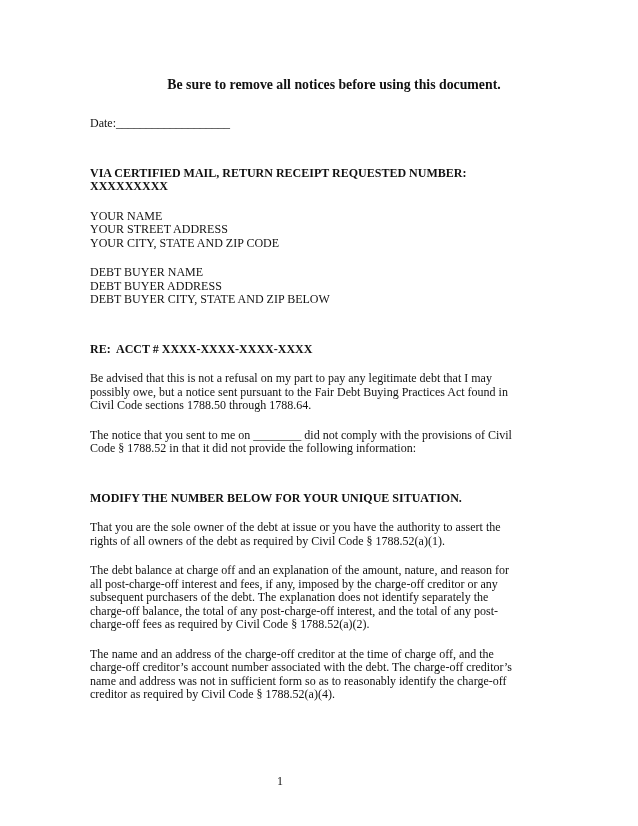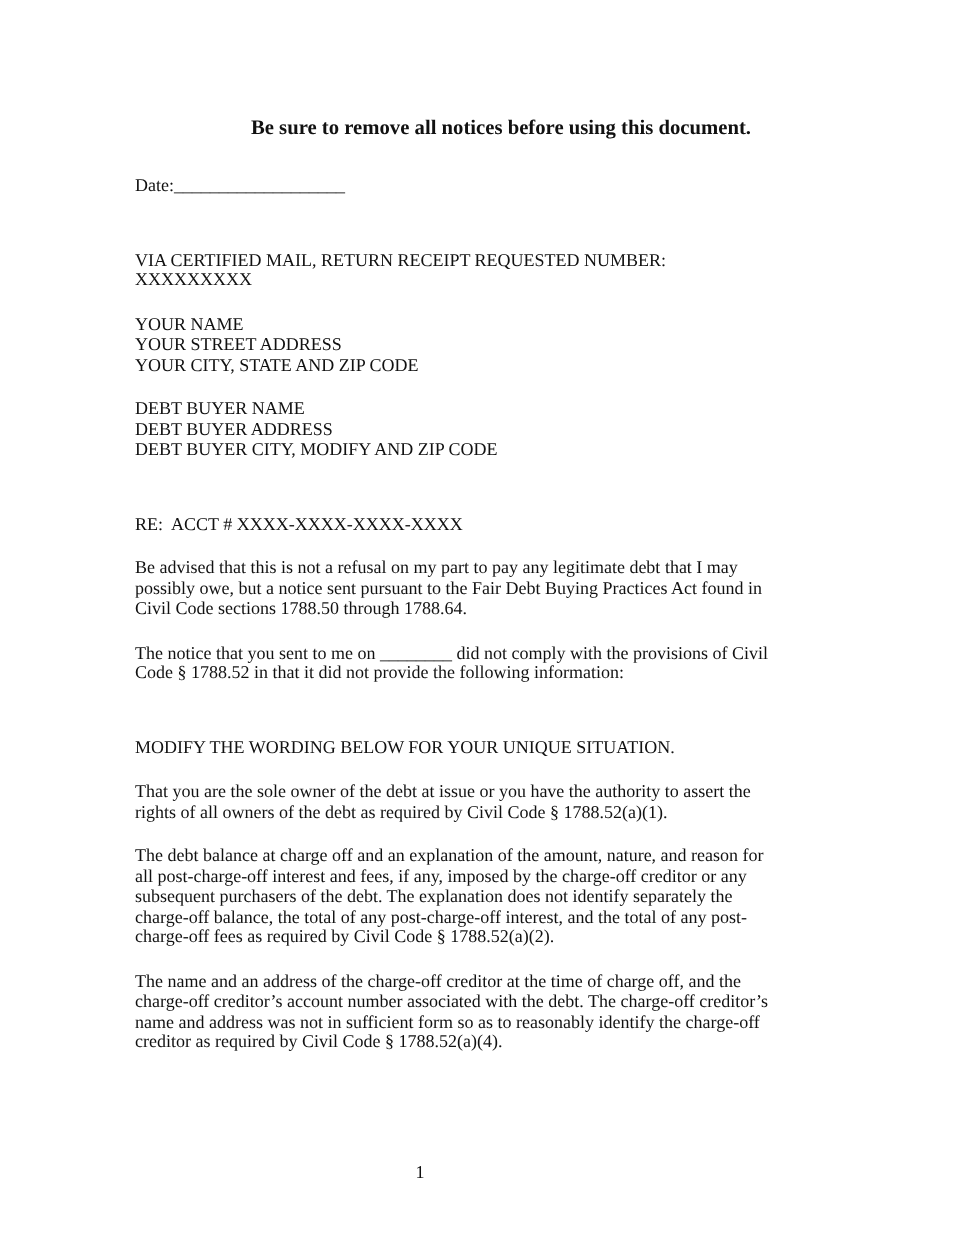--- a/index.html
+++ b/index.html
@@ -31,21 +31,21 @@
     margin-bottom: 24px;
     white-space: pre;
   }
   .block {
     font-size: 12px;
     line-height: 13.5px;
     margin-bottom: 16px;
     white-space: pre;
   }
   .bold {
-    font-weight: normal;
+    font-weight: bold;
     margin-top: 36px;
   }
   .footer {
     position: absolute;
     top: 775px;
     left: 0;
     width: 100%;
     text-align: center;
     font-size: 12px;
     line-height: 13.5px;
@@ -63,34 +63,34 @@
 
     <div class="block bold">VIA CERTIFIED MAIL, RETURN RECEIPT REQUESTED NUMBER:
 XXXXXXXXX</div>
 
     <div class="block">YOUR NAME
 YOUR STREET ADDRESS
 YOUR CITY, STATE AND ZIP CODE</div>
 
     <div class="block">DEBT BUYER NAME
 DEBT BUYER ADDRESS
-DEBT BUYER CITY, MODIFY AND ZIP CODE</div>
+DEBT BUYER CITY, STATE AND ZIP BELOW</div>
 
     <div class="block bold">RE:  ACCT # XXXX-XXXX-XXXX-XXXX</div>
 
 
 
     <div class="block">Be advised that this is not a refusal on my part to pay any legitimate debt that I may
 possibly owe, but a notice sent pursuant to the Fair Debt Buying Practices Act found in
 Civil Code sections 1788.50 through 1788.64.</div>
 
     <div class="block">The notice that you sent to me on ________ did not comply with the provisions of Civil
 Code § 1788.52 in that it did not provide the following information:</div>
 
-    <div class="block bold">MODIFY THE WORDING BELOW FOR YOUR UNIQUE SITUATION.</div>
+    <div class="block bold">MODIFY THE NUMBER BELOW FOR YOUR UNIQUE SITUATION.</div>
 
     <div class="block">That you are the sole owner of the debt at issue or you have the authority to assert the
 rights of all owners of the debt as required by Civil Code § 1788.52(a)(1).</div>
 
     <div class="block">The debt balance at charge off and an explanation of the amount, nature, and reason for
 all post-charge-off interest and fees, if any, imposed by the charge-off creditor or any
 subsequent purchasers of the debt. The explanation does not identify separately the
 charge-off balance, the total of any post-charge-off interest, and the total of any post-
 charge-off fees as required by Civil Code § 1788.52(a)(2).</div>
 

